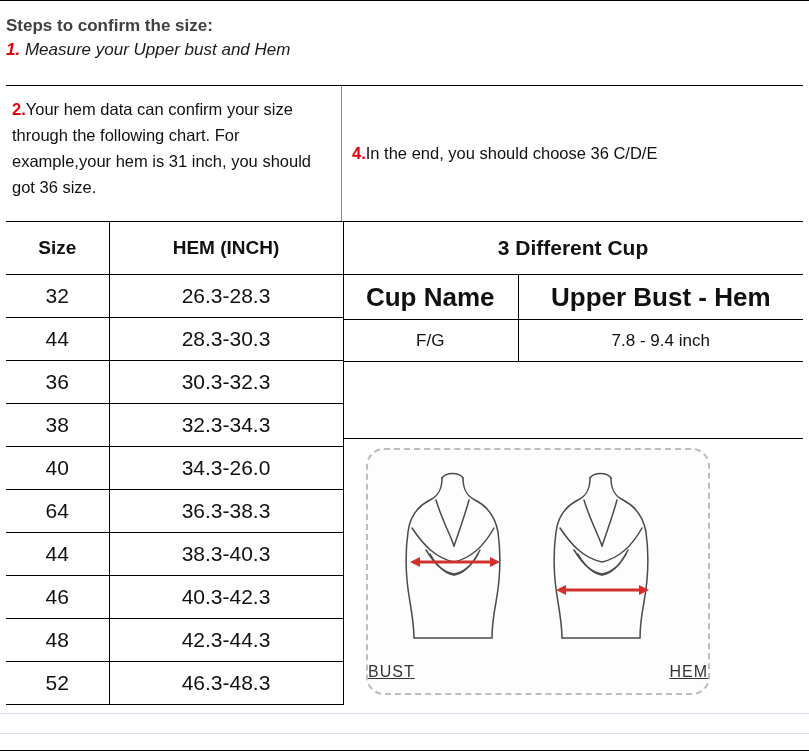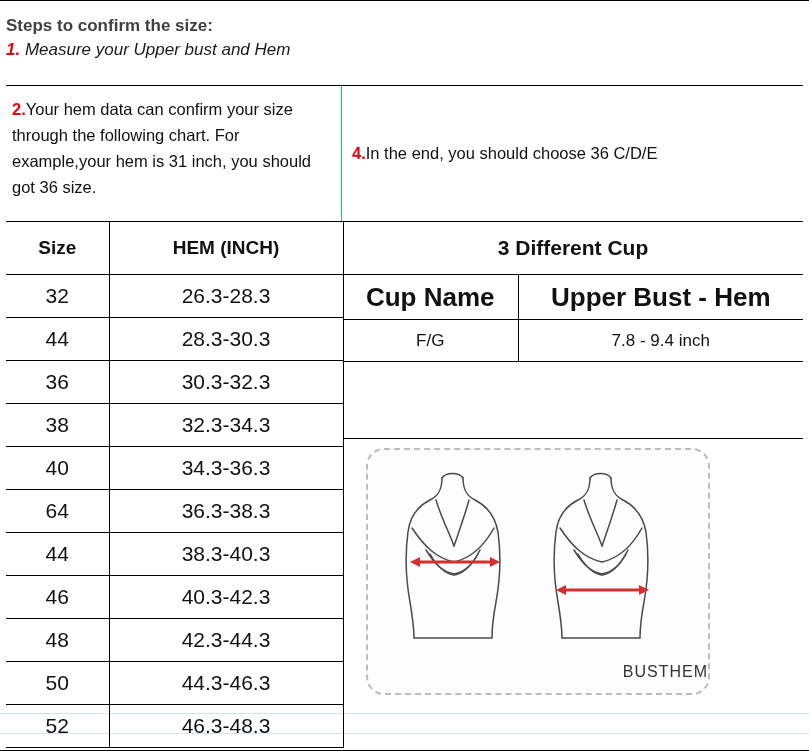--- a/index.html
+++ b/index.html
@@ -158,24 +158,25 @@
     border-radius: 18px;
     background: #fdfdfd;
   }
   .illus svg { display: block; }
   .illus-caption {
     position: absolute;
     bottom: 12px;
     left: 0;
     right: 0;
     display: flex;
-    justify-content: flex-end;
+    justify-content: space-between;
     font-size: 16px;
     letter-spacing: 1px;
     color: #333;
+    text-decoration: underline;
   }
 
   
   .vsep {
     position: absolute;
     left: 343px;
     top: 220px;
     width: 1px;
     height: 470px;
     background: #000;
@@ -238,41 +239,37 @@
       <tr>
         <td>36</td>
         <td>30.3-32.3</td>
       </tr>
       <tr>
         <td>38</td>
         <td>32.3-34.3</td>
       </tr>
       <tr>
         <td>40</td>
-        <td>34.3-36.3</td>
+        <td>34.3-26.0</td>
       </tr>
       <tr>
         <td>64</td>
         <td>36.3-38.3</td>
       </tr>
       <tr>
         <td>44</td>
         <td>38.3-40.3</td>
       </tr>
       <tr>
         <td>46</td>
         <td>40.3-42.3</td>
       </tr>
       <tr>
         <td>48</td>
         <td>42.3-44.3</td>
-      </tr>
-      <tr>
-        <td>50</td>
-        <td>44.3-46.3</td>
       </tr>
       <tr>
         <td>52</td>
         <td>46.3-48.3</td>
       </tr>
     </tbody>
   </table>
 
   <table class="tbl-right">
     <colgroup>

